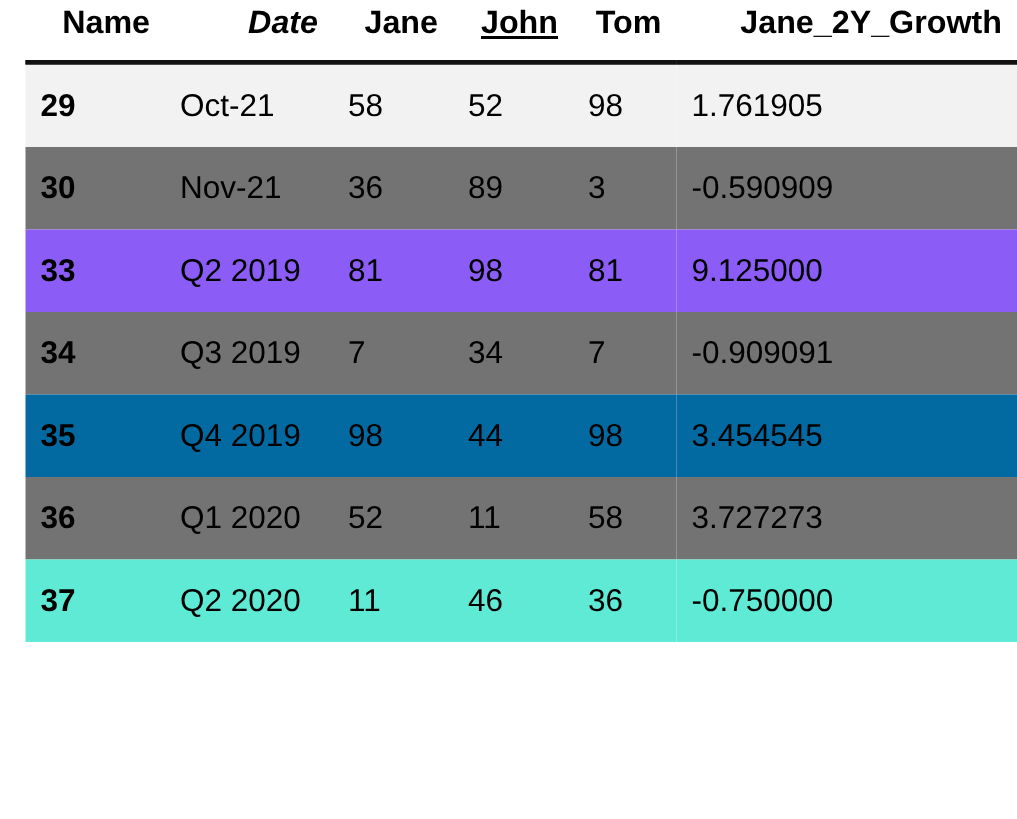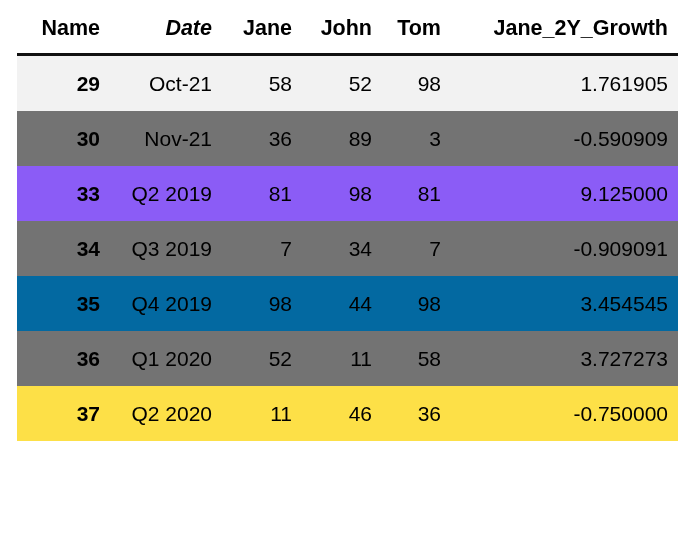--- a/index.html
+++ b/index.html
@@ -15,21 +15,21 @@
     font-family: "Liberation Sans", "DejaVu Sans", sans-serif;
     color: #000000;
     -webkit-font-smoothing: antialiased;
   }
 
   #dataframe-wrapper {
     width: 678px;
     height: 546px;
     box-sizing: border-box;
     padding-left: 17px;
-    padding-top: 17px;
+    padding-top: 4px;
   }
 
   table.dataframe {
     border-collapse: collapse;
     width: 661px;
     table-layout: fixed;
     font-size: 21px;
   }
 
   table.dataframe thead th {
@@ -45,21 +45,21 @@
 
   table.dataframe tbody tr {
     background: #737373;
   }
   table.dataframe tbody tr.odd-row {
     background: #f2f2f2;
   }
 
   table.dataframe tbody th,
   table.dataframe tbody td {
-    text-align: right;
+    text-align: left;
     vertical-align: middle;
     padding: 0 10px;
     height: 55px;
     white-space: nowrap;
     font-size: 21px;
     line-height: 55px;
   }
 
   table.dataframe tbody th {
     font-weight: bold;
@@ -87,21 +87,21 @@
       <col class="col-jane">
       <col class="col-john">
       <col class="col-tom">
       <col class="col-growth">
     </colgroup>
     <thead>
       <tr>
         <th style="border-bottom-color: rgb(17, 17, 17);">Name</th>
         <th style="border-bottom-color: rgb(17, 17, 17); font-style: italic;">Date</th>
         <th style="border-bottom-color: rgb(17, 17, 17);">Jane</th>
-        <th style="border-bottom-color: rgb(17, 17, 17);">John</th>
+        <th style="border-bottom-color: rgb(17, 17, 17); text-decoration: underline;">John</th>
         <th style="border-bottom-color: rgb(17, 17, 17);">Tom</th>
         <th style="border-bottom-color: rgb(17, 17, 17); margin-top: 15px;">Jane_2Y_Growth</th>
       </tr>
     </thead>
     <tbody id="table-body">
         <tr class="odd-row" style="background: rgb(242, 242, 242);">
           <th>29</th>
           <td>Oct-21</td>
           <td>58</td>
           <td>52</td>
@@ -141,21 +141,21 @@
           <td>3.454545</td>
         </tr>
         <tr>
           <th>36</th>
           <td>Q1 2020</td>
           <td>52</td>
           <td>11</td>
           <td>58</td>
           <td>3.727273</td>
         </tr>
-        <tr class="odd-row" style="background: #fde047;">
+        <tr class="odd-row" style="background: #5eead4;">
           <th>37</th>
           <td>Q2 2020</td>
           <td>11</td>
           <td>46</td>
           <td>36</td>
           <td>-0.750000</td>
         </tr>
       </tbody>
   </table>
 </div>

